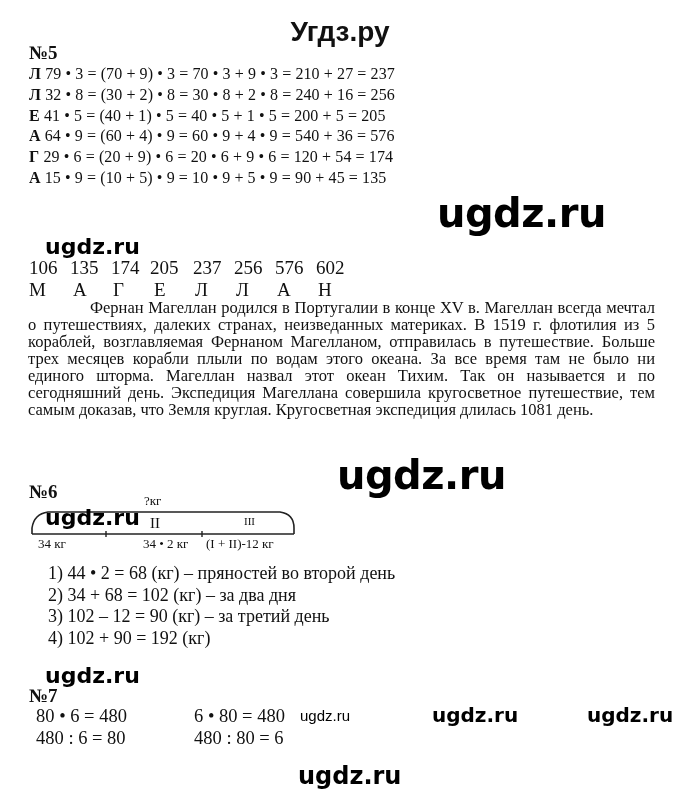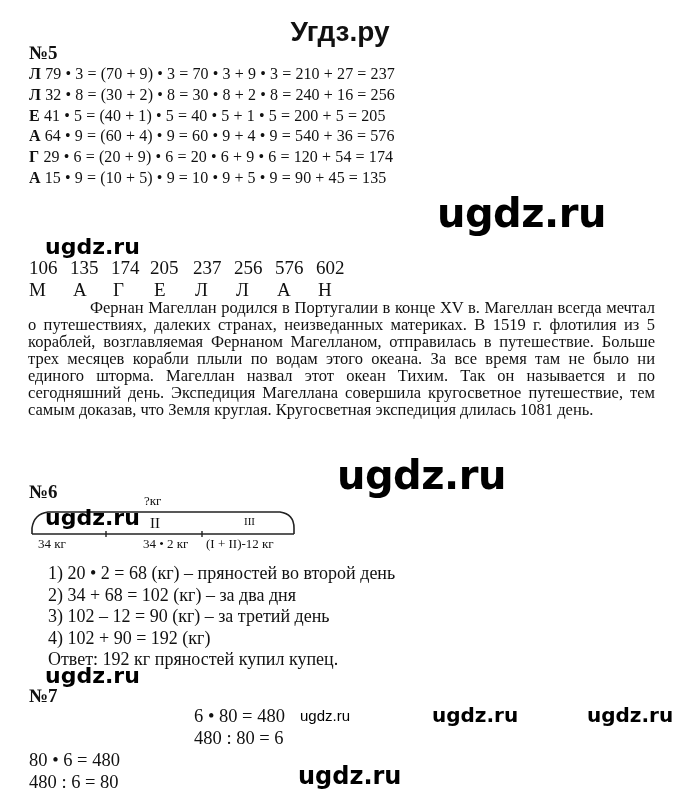--- a/index.html
+++ b/index.html
@@ -87,32 +87,31 @@
   <span class="diag-label" style="left:120px; top:17px; font-size:15px;">II</span>
   <span class="diag-label" style="left:214px; top:17px; font-size:11px;">III</span>
   <span class="diag-label" style="left:8px; top:38px;">34 кг</span>
   <span class="diag-label" style="left:102px; top:38px;margin-left:11px;">34 • 2 кг</span>
   <span class="diag-label" style="left:176px; top:38px;">(I + II)-12 кг</span>
 </div>
 
 <div class="abs wm-mid" style="left:45px; top:505px;">ugdz.ru</div>
 
 <div class="abs" style="left:48px; top:563px;">
-  <div class="sol-line">1) 20 • 2 = 68 (кг) – пряностей во второй день</div>
+  <div class="sol-line">1) 44 • 2 = 68 (кг) – пряностей во второй день</div>
   <div class="sol-line">2) 34 + 68 = 102 (кг) – за два дня</div>
   <div class="sol-line">3) 102 – 12 = 90 (кг) – за третий день</div>
   <div class="sol-line">4) 102 + 90 = 192 (кг)</div>
-  <div class="sol-line">Ответ: 192 кг пряностей купил купец.</div>
 </div>
 
 <div class="abs wm-mid" style="left:45px; top:663px;">ugdz.ru</div>
 
 <div class="abs task-num" style="left:29px; top:685px;">№7</div>
 
-<div class="abs t7" style="left:29px; top:705px; line-height:22px;margin-top:44px;">
+<div class="abs t7" style="left:36px; top:705px; line-height:22px;">
   <div>80 • 6 = 480</div>
   <div>480 : 6 = 80</div>
 </div>
 <div class="abs t7" style="left:194px; top:705px; line-height:22px;">
   <div>6 • 80 = 480</div>
   <div>480 : 80 = 6</div>
 </div>
 
 <div class="abs wm-small" style="left:300px; top:707px;">ugdz.ru</div>
 <div class="abs wm-bold20" style="left:432px; top:703px;">ugdz.ru</div>

